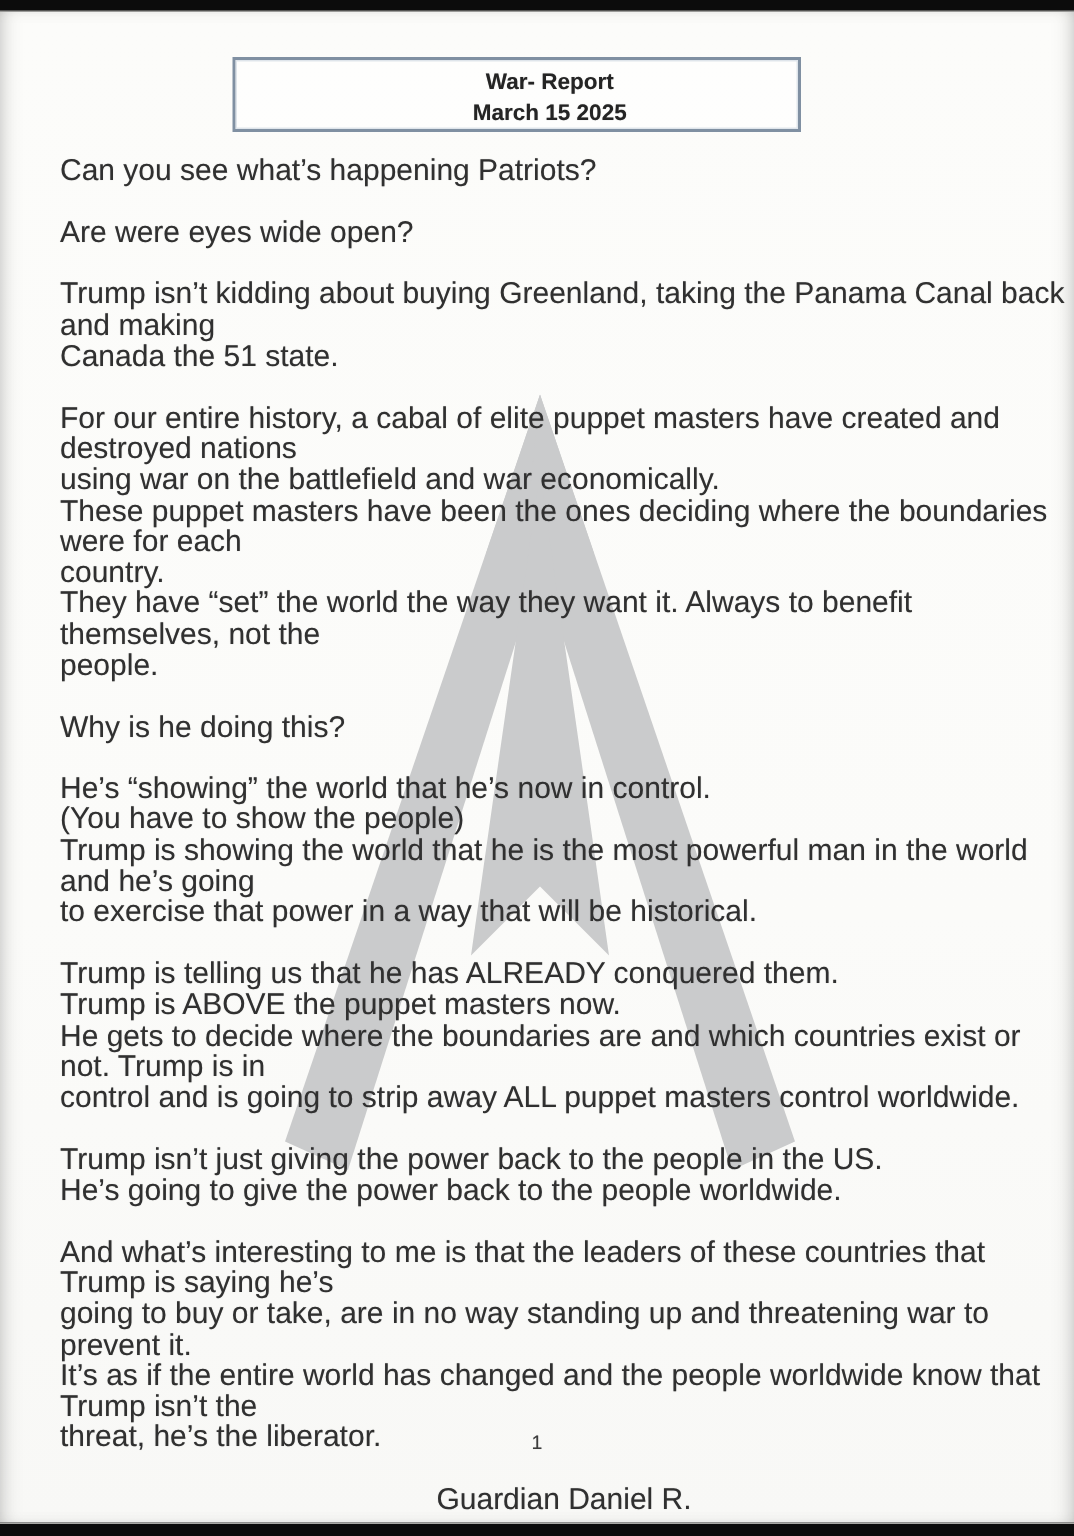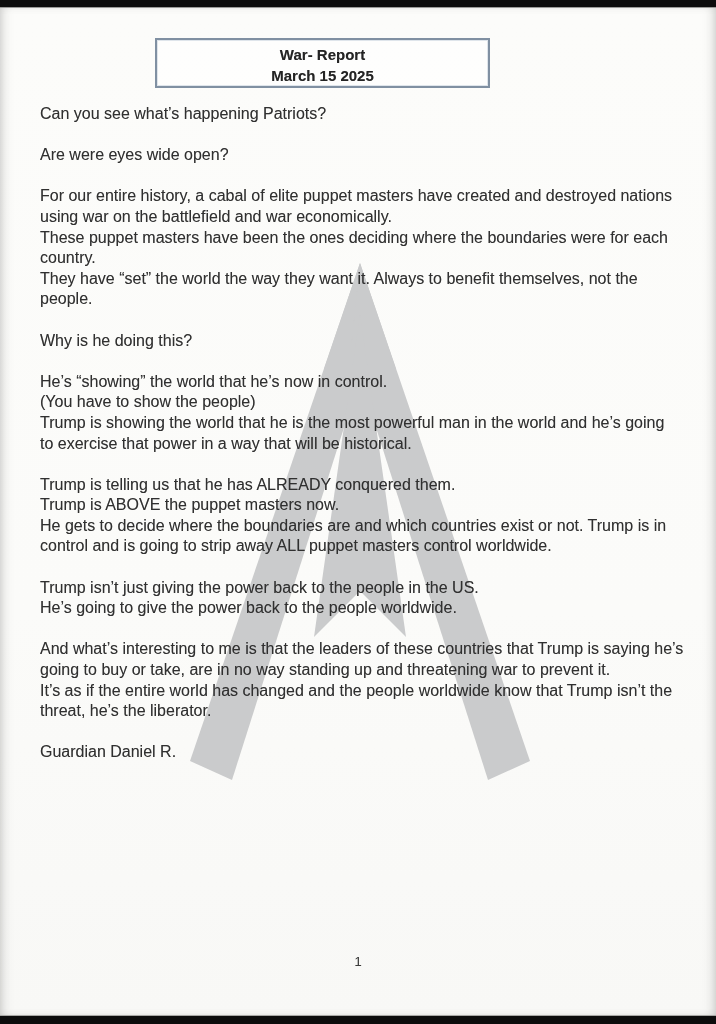--- a/index.html
+++ b/index.html
@@ -35,36 +35,37 @@
   }
   .title-box {
     position: absolute; left: 155px; top: 30px;
     width: 331px; height: 42px;
     border: 2px solid #8090a2;
     box-shadow: inset 0 0 0 1px #dfe5eb;
     background: rgba(255,255,255,.6);
     z-index: 2;
     text-align: center;
     padding-top: 4px;
+    padding-left: 44px;
   }
   .title-line {
     font-size: 15px; font-weight: bold; line-height: 21px; color: #242424;
     text-shadow: 0 0 .6px rgba(0,0,0,.35);
   }
   .body-text {
     position: absolute; left: 40px; top: 96px; width: 672px;
     z-index: 1;
   }
   .para {
-    font-size: 16px; line-height: 20.6px; color: #303030;
+    font-size: 20px; line-height: 20.6px; color: #303030;
     white-space: pre-line;
     margin: 0 0 20.6px 0;
     text-shadow: 0 0 .6px rgba(40,40,40,.35);
   }
-  .para:last-child { margin-bottom: 16px; }
+  .para:last-child { margin-bottom: 16px; text-align: center; }
   .page-number {
     position: absolute; left: 0; top: 946px; width: 716px;
     text-align: center; font-size: 13px; color: #3c3c3c; z-index: 1;
     text-shadow: 0 0 .5px rgba(40,40,40,.35);
   }
 </style>
 </head>
 <body>
 
 <div class="photo">
@@ -87,20 +88,22 @@
     </svg>
 
     <div class="title-box">
       <div class="title-line">War- Report</div>
       <div class="title-line">March 15 2025</div>
     </div>
 
     <div class="body-text">
       <p class="para">Can you see what’s happening Patriots?</p>
       <p class="para">Are were eyes wide open?</p>
+      <p class="para">Trump isn’t kidding about buying Greenland, taking the Panama Canal back and making
+Canada the 51 state.</p>
       <p class="para">For our entire history, a cabal of elite puppet masters have created and destroyed nations
 using war on the battlefield and war economically.
 These puppet masters have been the ones deciding where the boundaries were for each
 country.
 They have “set” the world the way they want it. Always to benefit themselves, not the
 people.</p>
       <p class="para">Why is he doing this?</p>
       <p class="para">He’s “showing” the world that he’s now in control.
 (You have to show the people)
 Trump is showing the world that he is the most powerful man in the world and he’s going

